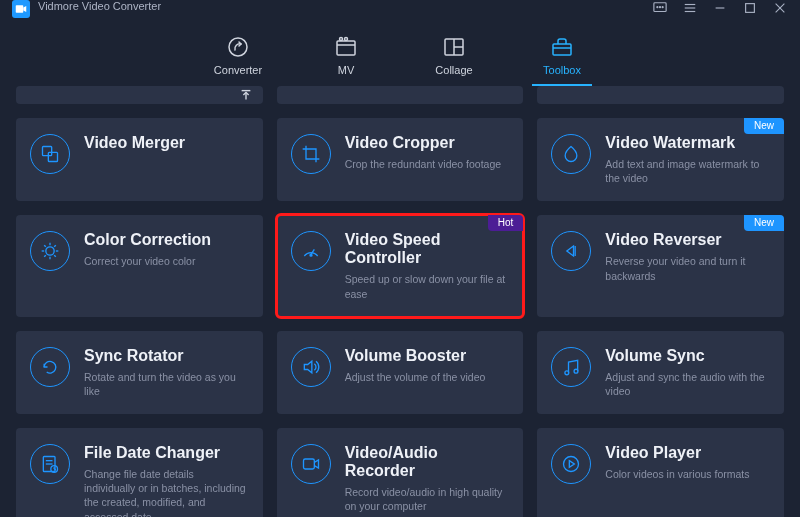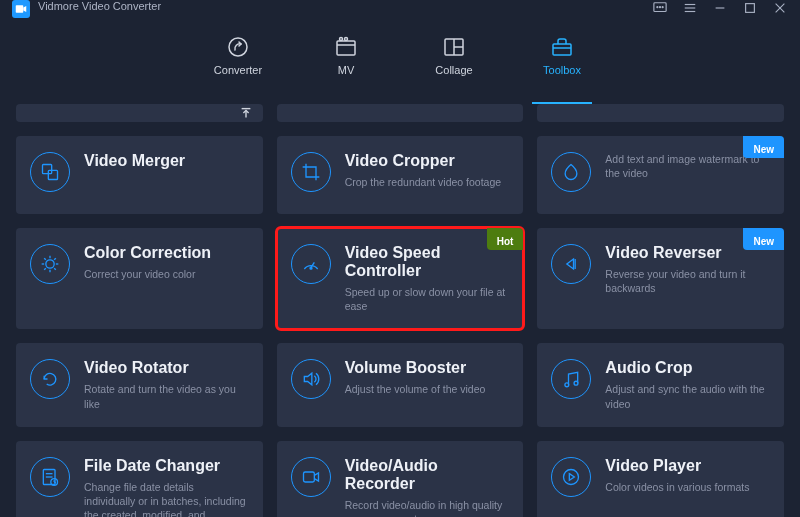--- a/index.html
+++ b/index.html
@@ -5,37 +5,37 @@
 * { margin:0; padding:0; box-sizing:border-box; font-family:"Segoe UI",Arial,sans-serif; }
 body { background:#1c2333; width:800px; height:517px; overflow:hidden; color:#c9ced9; }
 .titlebar { height:30px; display:flex; padding:0 12px; }
 .logo { width:18px; height:18px; background:#1f99ff; border-radius:3px; display:flex; align-items:center; justify-content:center; margin-right:8px; }
 .logo svg { width:12px; height:12px; }
 .app-title { font-size:11px; color:#aeb5c6; flex:1; }
 .win-controls { display:flex; gap:14px; }
 .wc { width:16px; height:16px; display:flex; align-items:center; justify-content:center; color:#a9b1c4; cursor:pointer; }
 .wc svg { width:14px; height:14px; stroke:#a9b1c4; fill:none; stroke-width:1.3; }
 .tabs { display:flex; justify-content:center; gap:48px; padding:6px 0 0 0; }
-.tab { display:flex; flex-direction:column; align-items:center; gap:6px; padding-bottom:26px; font-size:11px; color:#cfd4de; border-bottom:2px solid transparent; width:60px; cursor:pointer; }
+.tab { display:flex; flex-direction:column; align-items:center; gap:6px; padding-bottom:8px; font-size:11px; color:#cfd4de; border-bottom:2px solid transparent; width:60px; cursor:pointer; }
 .tab.active { color:#27b3ff; border-bottom-color:#27b3ff; }
 .tab-icon { width:24px; height:22px; display:flex; align-items:center; justify-content:center; }
 .tab-icon svg { stroke:#cfd4de; fill:none; stroke-width:1.5; }
 .tab.active .tab-icon svg { stroke:#27b3ff; }
 .content { height:437px; overflow:hidden; padding:0 16px 16px 16px; }
 .grid-row { display:flex; gap:14px; margin-bottom:14px; }
 .card { position:relative; flex:1; background:#2b3347; border-radius:4px; padding:16px 16px 16px 14px; display:flex; gap:14px; min-height:78px; cursor:pointer; }
 .card.stub { min-height:18px; padding:4px; }
 .card-icon { width:40px; height:40px; border:1.6px solid #1e95ff; border-radius:50%; display:flex; align-items:center; justify-content:center; flex-shrink:0; }
 .card-icon svg { width:20px; height:20px; stroke:#1e95ff; fill:none; stroke-width:1.6; }
 .card-text { flex:1; }
 .card-title { font-size:16px; font-weight:600; color:#eef1f7; margin-bottom:5px; }
 .card-desc { font-size:10.5px; color:#8a91a5; line-height:1.35; }
-.badge { position:absolute; top:0; right:0; font-size:10px; font-weight:700; color:#fff; padding:8px 10px 3px; border-radius:0 4px 0 4px; }
+.badge { position:absolute; top:0; right:0; font-size:10px; font-weight:400; color:#fff; padding:2px 10px 3px; border-radius:0 4px 0 4px; }
 .badge.new { background:#1e95ff; }
-.badge.hot { background:#4d7c0f; }
+.badge.hot { background:#4c1d95; }
 .highlight { outline:3px solid #ff1a1a; outline-offset:-1px; border-radius:4px; }
 .expand-arrow { position:absolute; right:10px; top:2px; }
 .expand-arrow svg { width:14px; height:14px; stroke:#cfd4de; fill:none; stroke-width:1.6; }
 </style>
 </head>
 <body>
 
 <div class="titlebar">
   <div class="logo">
     <svg viewBox="0 0 16 16">
@@ -162,20 +162,21 @@
         </div>
     </div>
     <div class="card">
       <div class="badge new">New</div>
       <div class="card-icon">
           <svg viewBox="0 0 24 24">
             <path d="M12 3 C7 7 5 10 5 14 a7 7 0 0 0 14 0 C19 10 17 7 12 3 Z"></path>
           </svg>
         </div>
       <div class="card-text">
+          <div class="card-title">Video Watermark</div>
           <div class="card-desc">Add text and image watermark to the video</div>
         </div>
     </div>
   </div>
 
   <div class="grid-row">
     <div class="card">
       <div class="card-icon">
           <svg viewBox="0 0 24 24">
             <circle cx="12" cy="12" r="5"></circle>
@@ -225,21 +226,21 @@
 
   <div class="grid-row">
     <div class="card">
       <div class="card-icon">
           <svg viewBox="0 0 24 24">
             <path d="M5 12 A7 7 0 1 1 8 18"></path>
             <path d="M5 8 L5 12 L9 12"></path>
           </svg>
         </div>
       <div class="card-text">
-          <div class="card-title">Video Rotator</div>
+          <div class="card-title">Sync Rotator</div>
           <div class="card-desc">Rotate and turn the video as you like</div>
         </div>
     </div>
     <div class="card">
       <div class="card-icon">
           <svg viewBox="0 0 24 24">
             <path d="M4 9 H8 L13 5 V19 L8 15 H4 Z"></path>
             <path d="M16 8 A5 5 0 0 1 16 16"></path>
             <path d="M18 5 A9 9 0 0 1 18 19"></path>
           </svg>
@@ -251,21 +252,21 @@
     </div>
     <div class="card">
       <div class="card-icon">
           <svg viewBox="0 0 24 24">
             <path d="M9 19 V6 L20 4 V17"></path>
             <circle cx="7" cy="19" r="2.3"></circle>
             <circle cx="18" cy="17" r="2.3"></circle>
           </svg>
         </div>
       <div class="card-text">
-          <div class="card-title">Audio Crop</div>
+          <div class="card-title">Volume Sync</div>
           <div class="card-desc">Adjust and sync the audio with the video</div>
         </div>
     </div>
   </div>
 
   <div class="grid-row">
     <div class="card">
       <div class="card-icon">
           <svg viewBox="0 0 24 24">
             <rect x="4" y="3" width="14" height="18" rx="1"></rect>

